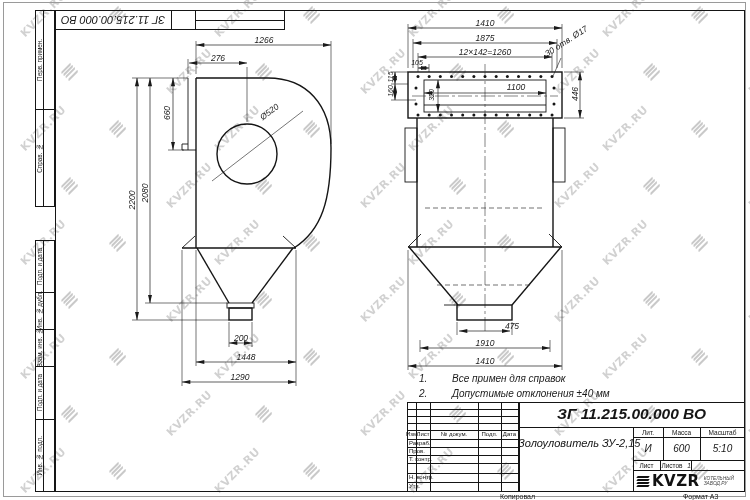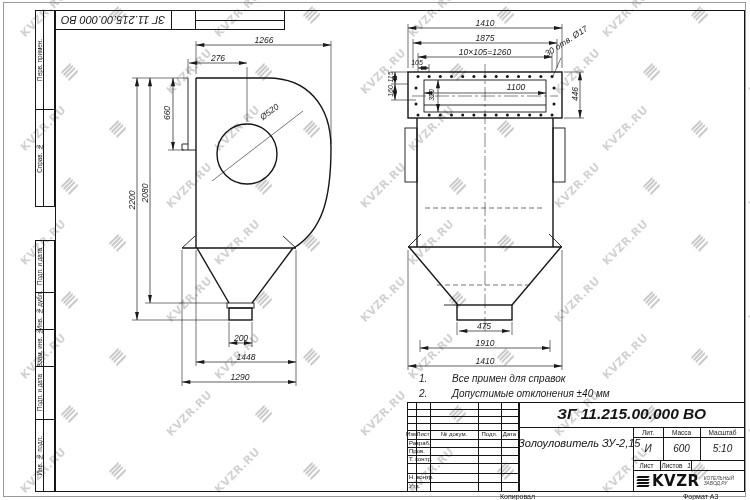--- a/index.html
+++ b/index.html
@@ -498,29 +498,29 @@
 <span class="dimtxt r90" style="left:152px;top:108px;width:30px">660</span>
 <span class="dimtxt" style="left:258px;top:114px;transform:rotate(-37deg);transform-origin:left top">Ø520</span>
 <span class="dimtxt r90" style="left:117px;top:195px;width:30px">2200</span>
 <span class="dimtxt r90" style="left:130px;top:188px;width:30px">2080</span>
 <span class="dimtxt" style="left:223px;top:333px;width:36px">200</span>
 <span class="dimtxt" style="left:222px;top:352px;width:48px">1448</span>
 <span class="dimtxt" style="left:216px;top:372px;width:48px">1290</span>
 
 <span class="dimtxt" style="left:461px;top:18px;width:48px">1410</span>
 <span class="dimtxt" style="left:461px;top:33px;width:48px">1875</span>
-<span class="dimtxt" style="left:445px;top:47px;width:80px">10×105=1260</span>
+<span class="dimtxt" style="left:445px;top:47px;width:80px">12×142=1260</span>
 <span class="dimtxt f7" style="left:404px;top:58px;width:26px">105</span>
 <span class="dimtxt" style="left:543px;top:50px;transform:rotate(-33deg);transform-origin:left top">30 отв. Ø17</span>
 <span class="dimtxt" style="left:492px;top:82px;width:48px">1100</span>
 <span class="dimtxt r90" style="left:560px;top:89px;width:30px">446</span>
 <span class="dimtxt r90 f7" style="left:376px;top:72px;width:30px">115</span>
 <span class="dimtxt r90 f7" style="left:376px;top:86px;width:30px">160</span>
 <span class="dimtxt r90 f7" style="left:417px;top:90px;width:30px">320</span>
-<span class="dimtxt" style="left:460px;top:321px;width:48px">475</span>
+<span class="dimtxt" style="left:488px;top:321px;width:48px">475</span>
 <span class="dimtxt" style="left:461px;top:338px;width:48px">1910</span>
 <span class="dimtxt" style="left:461px;top:356px;width:48px">1410</span>
 
 <span class="note" style="left:419px;top:373px">1.</span>
 <span class="note" style="left:452px;top:373px">Все примен для справок</span>
 <span class="note" style="left:419px;top:388px">2.</span>
 <span class="note" style="left:452px;top:388px">Допустимые отклонения  ±40 мм</span>
 
 <div class="frame" style="left:407px;top:402px;width:338px;height:90px"></div>
 <div class="vl" style="left:416px;top:402px;height:90px"></div>

